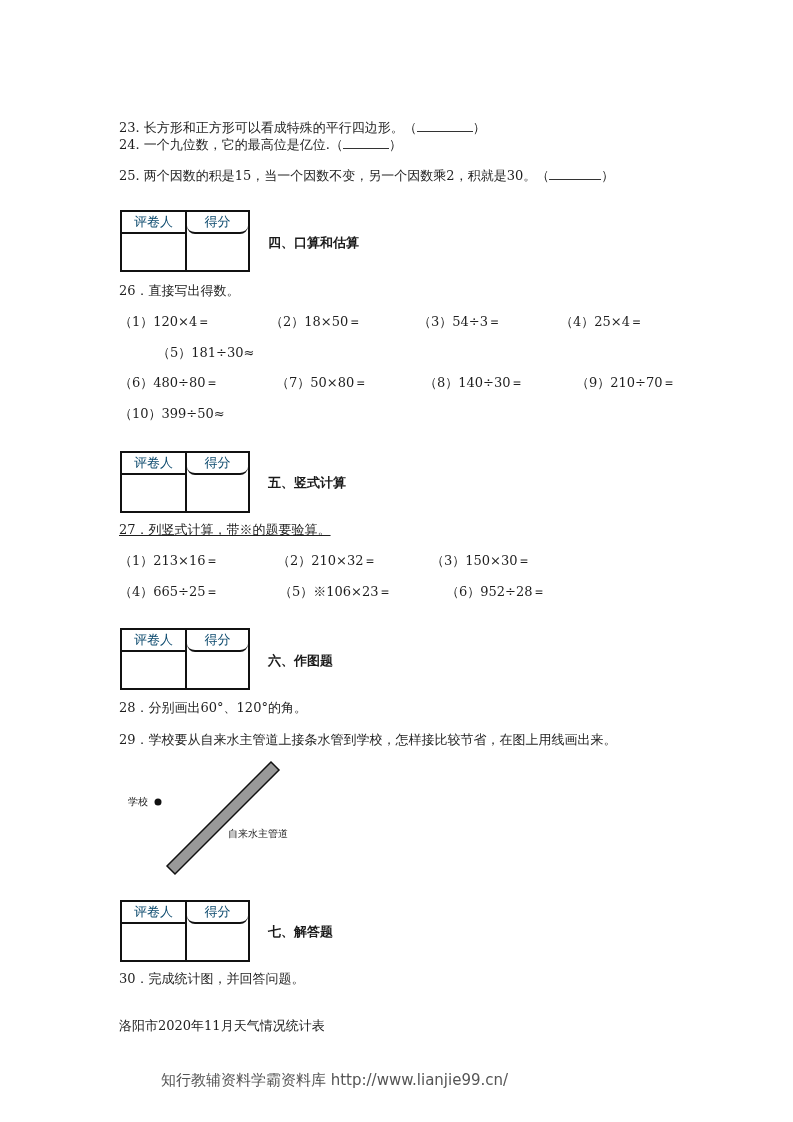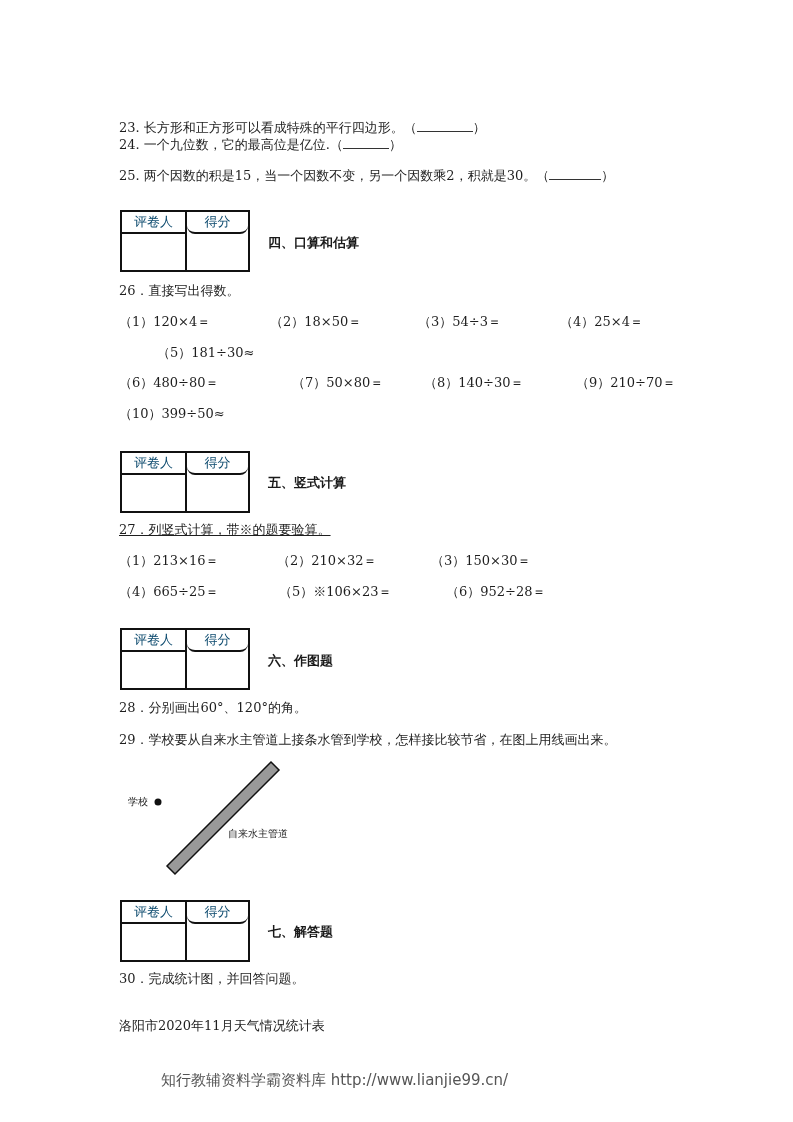--- a/index.html
+++ b/index.html
@@ -116,21 +116,21 @@
 </div>
 <div class="section-title" style="top:235px;">四、口算和估算</div>
 
 <div class="line" style="top:283px;">26．直接写出得数。</div>
 <div class="item" style="left:119px; top:314px;">（1）120×4＝</div>
 <div class="item" style="left:270px; top:314px;">（2）18×50＝</div>
 <div class="item" style="left:418px; top:314px;">（3）54÷3＝</div>
 <div class="item" style="left:560px; top:314px;">（4）25×4＝</div>
 <div class="item" style="left:119px; top:345px;margin-left:38px;">（5）181÷30≈</div>
 <div class="item" style="left:119px; top:375px;">（6）480÷80＝</div>
-<div class="item" style="left:292px; top:375px;">（7）50×80＝</div>
+<div class="item" style="left:276px; top:375px;">（7）50×80＝</div>
 <div class="item" style="left:424px; top:375px;">（8）140÷30＝</div>
 <div class="item" style="left:576px; top:375px;">（9）210÷70＝</div>
 <div class="item" style="left:119px; top:406px;">（10）399÷50≈</div>
 
 <div class="score-table" style="top:451px;">
   <div class="cell">评卷人</div>
   <div class="cell r">得分</div>
   <div class="cell b"></div>
   <div class="cell r b"></div>
 </div>

